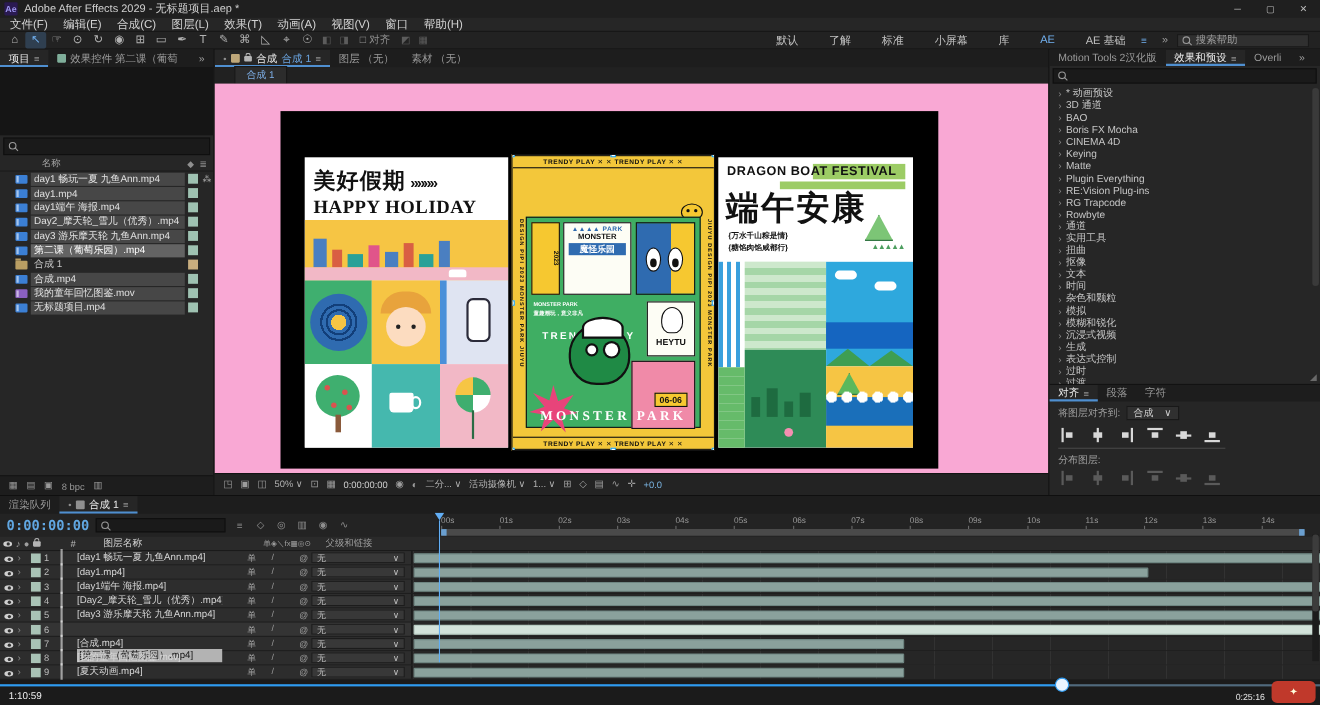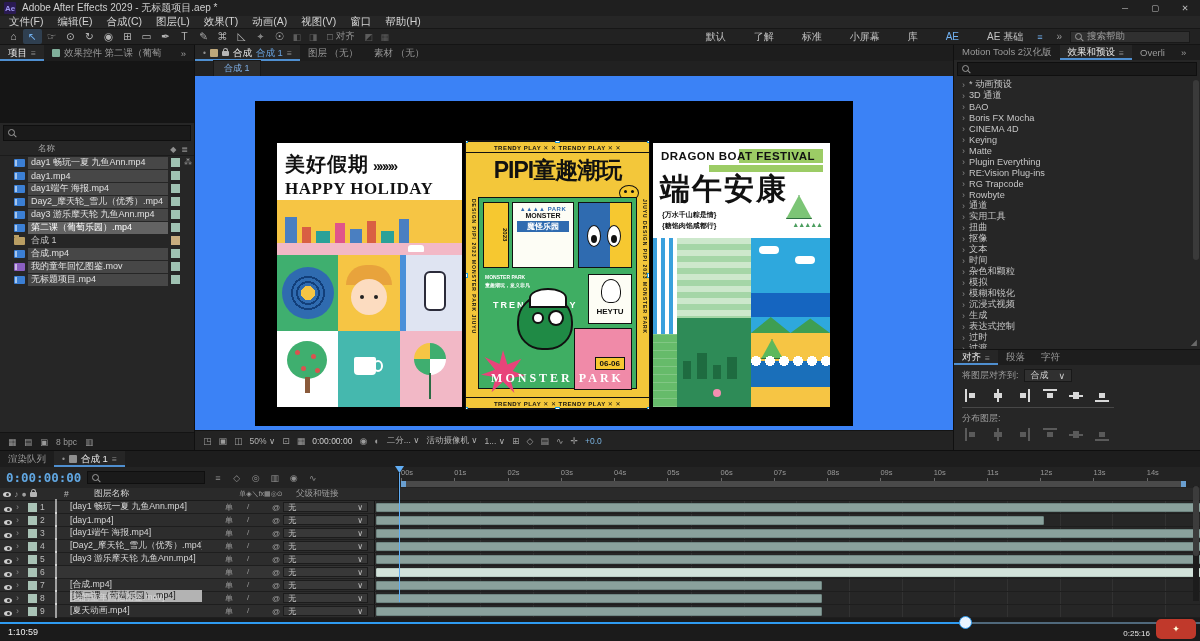--- a/index.html
+++ b/index.html
@@ -66,21 +66,21 @@
   .pj-tag{width:9px;height:9px;background:#9fc2b2;flex:none;margin-right:4px;}
   .pj-row.t-folder .pj-tag{background:#c8ad7f;}
   .pj-badge{width:10px;font-size:8px;color:#a9a9a9;flex:none;}
   .pj-footer{height:18px;background:#1d1d1d;border-top:1px solid #141414;display:flex;align-items:center;gap:8px;
              padding:0 8px;font-size:8.5px;color:#9a9a9a;margin-top:auto;}
 
   
   .center{flex:1;display:flex;flex-direction:column;}
   .subtabs{height:15px;background:#212121;display:flex;align-items:center;padding-left:18px;}
   .subtab{background:#2c2c2c;color:#7fb0e8;font-size:9px;padding:1px 10px;border:1px solid #181818;}
-  .viewer{flex:1;position:relative;background:#3b82f6;}
+  .viewer{flex:1;position:relative;background:#f9a8d4;}
   .comp{position:absolute;left:60px;top:25px;width:598px;height:325px;background:#000;}
   .vb-bar{height:20px;background:#232323;border-top:1px solid #141414;display:flex;align-items:center;gap:7px;
           padding:0 8px;font-size:8.5px;color:#b2b2b2;overflow:hidden;white-space:nowrap;}
   .vb-ic{font-size:9px;color:#9c9c9c;}
   .vb-tc{color:#cfcfcf;}
   .vb-exp{color:#7ab3e0;}
 
   
   .poster{position:absolute;overflow:hidden;}
   .p1{left:22px;top:42px;width:185px;height:264px;background:#fff;color:#111;}
@@ -476,21 +476,20 @@
                 </div>
               <div class="cell" style="background:#f2b8c6">
                   <span class="pinwheel"></span>
                   <span class="pinstick"></span>
                 </div>
             </div>
           </div>
 
           <div class="poster p2">
             <div class="p2-band" style="top:0">TRENDY PLAY  ✕  ✕  TRENDY PLAY  ✕  ✕</div>
-            <div class="p2-title">PIPI童趣潮玩</div>
             <span class="p2-smiley"></span>
             <div class="p2-side" style="left:1px">DESIGN PIPI 2023 MONSTER PARK JIUYU</div>
             <div class="p2-side" style="right:1px">JIUYU DESIGN PIPI 2023 MONSTER PARK</div>
             <div class="p2-green">
               <div class="p2-cardy">2023</div>
               <div class="p2-cardw">
                 <div class="p2-park">▲▲▲▲ PARK</div>
                 <div>MONSTER</div>
                 <div style="background:#2f6bb0;color:#fff;margin:2px 4px;font-size:8px">魔怪乐园</div>
               </div>

